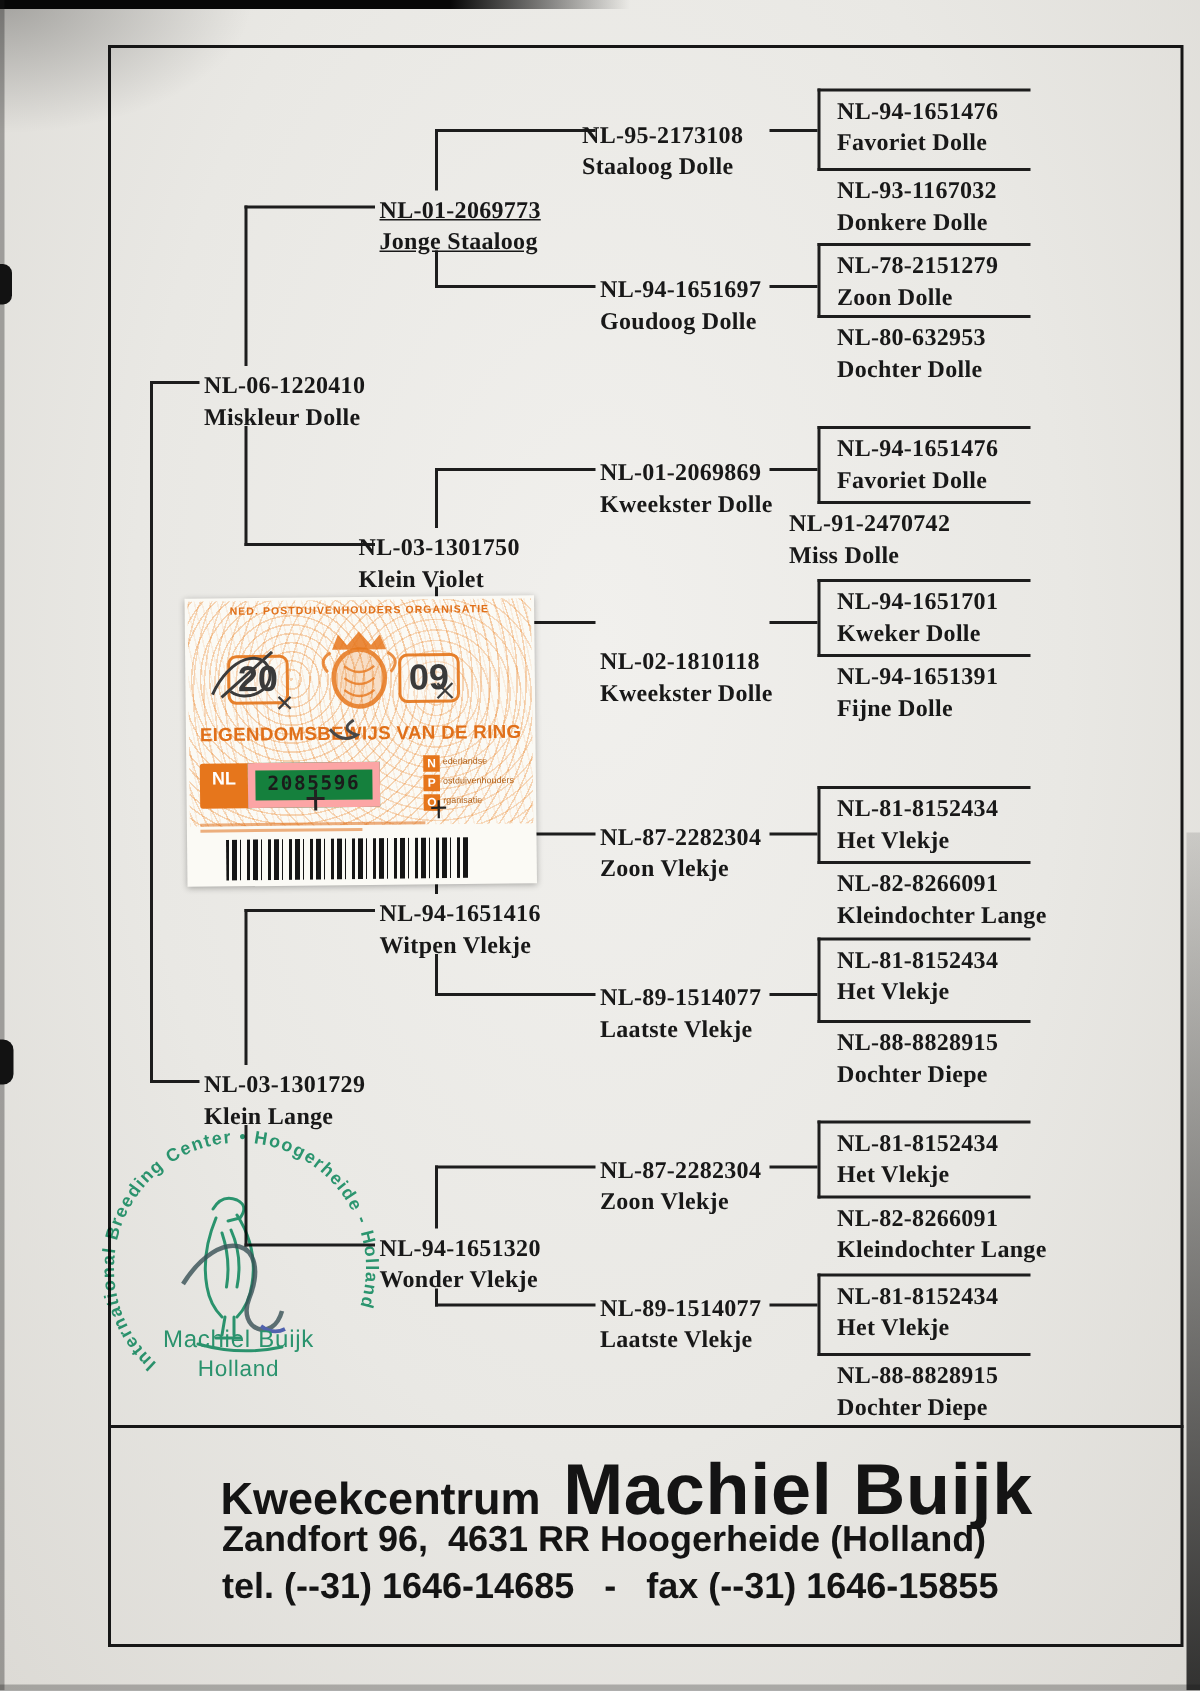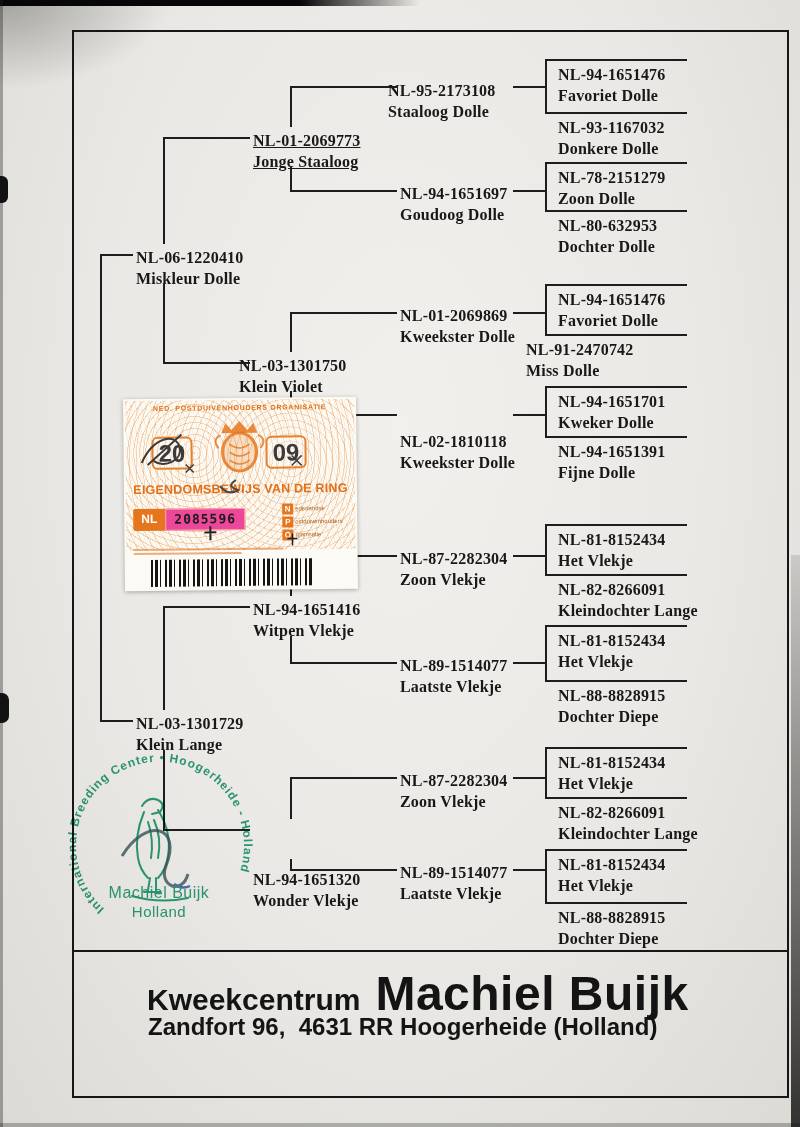--- a/index.html
+++ b/index.html
@@ -39,21 +39,21 @@
        color:#e0701a;letter-spacing:.7px;}
   .crest{left:86px;top:19px;}
   .yearbox{border:2px solid rgba(228,116,24,.9);border-radius:6px;padding:0 5px;
            font:bold 24px/29px "Liberation Sans",sans-serif;color:#3a3a3a;background:rgba(252,250,245,.35);}
   .y20{left:28px;top:38px;}
   .y09{left:142px;top:38px;}
   .stitle{left:0;top:84px;width:100%;text-align:center;font:bold 12.5px/15px "Liberation Sans",sans-serif;
           color:#e0701a;letter-spacing:.2px;white-space:nowrap;}
   .ringrow{left:9px;top:110px;display:flex;align-items:stretch;}
   .nl{background:#e6761c;color:#fff;font:bold 12px/20px "Liberation Sans",sans-serif;padding:0 8px;border-radius:2px 0 0 2px;}
-  .num{background:#ec4899;border:1px solid #fca5a5;color:#1b1b1b;
+  .num{background:#15803d;border:5px solid #fca5a5;color:#1b1b1b;
        font:bold 13px/18px "DejaVu Sans Mono",monospace;padding:1px 8px;letter-spacing:1px;}
   .npo{left:158px;top:106px;display:flex;flex-direction:column;gap:2px;}
   .npo-row{display:flex;align-items:center;gap:2px;}
   .npo-sq{width:11px;height:11px;background:#e6761c;color:#fff;text-align:center;
           font:bold 8px/11px "Liberation Sans",sans-serif;}
   .npo-word{font:6px/7px "Liberation Sans",sans-serif;color:#b06018;}
   .micro{height:2px;background:rgba(224,112,26,.55);}
   .m1{left:9px;top:150px;width:150px;}
   .m2{left:9px;top:154px;width:108px;}
   .barcode{left:26px;top:161px;width:162px;height:27px;
@@ -164,21 +164,21 @@
         <span class="name">Jonge Staaloog</span>
       </div>
       <div class="entry" style="left: 239px; top: 355px;">
         <span class="ring">NL-03-1301750</span>
         <span class="name">Klein Violet</span>
       </div>
       <div class="entry" style="left: 253px; top: 599px;">
         <span class="ring">NL-94-1651416</span>
         <span class="name">Witpen Vlekje</span>
       </div>
-      <div class="entry" style="left: 253px; top: 822px; margin-top: 47px;">
+      <div class="entry" style="left: 253px; top: 822px;">
         <span class="ring">NL-94-1651320</span>
         <span class="name">Wonder Vlekje</span>
       </div>
       <div class="entry" style="left: 388px; top: 80px;">
         <span class="ring">NL-95-2173108</span>
         <span class="name">Staaloog Dolle</span>
       </div>
       <div class="entry" style="left: 400px; top: 183px;">
         <span class="ring">NL-94-1651697</span>
         <span class="name">Goudoog Dolle</span>
@@ -338,15 +338,16 @@
     <text class="s-name" x="97" y="152" text-anchor="middle">Machiel Buijk</text>
     <text class="s-holland" x="97" y="171" text-anchor="middle">Holland</text>
   </svg>
 
   <div class="footer">
     <div class="f1">
       <span class="kw">Kweekcentrum</span>
       <span class="mb">Machiel Buijk</span>
     </div>
     <div class="f2">Zandfort 96,  4631 RR Hoogerheide (Holland)</div>
+    <div class="f3">tel. (--31) 1646-14685   -   fax (--31) 1646-15855</div>
   </div>
 
 </div>
 
 </body></html>

